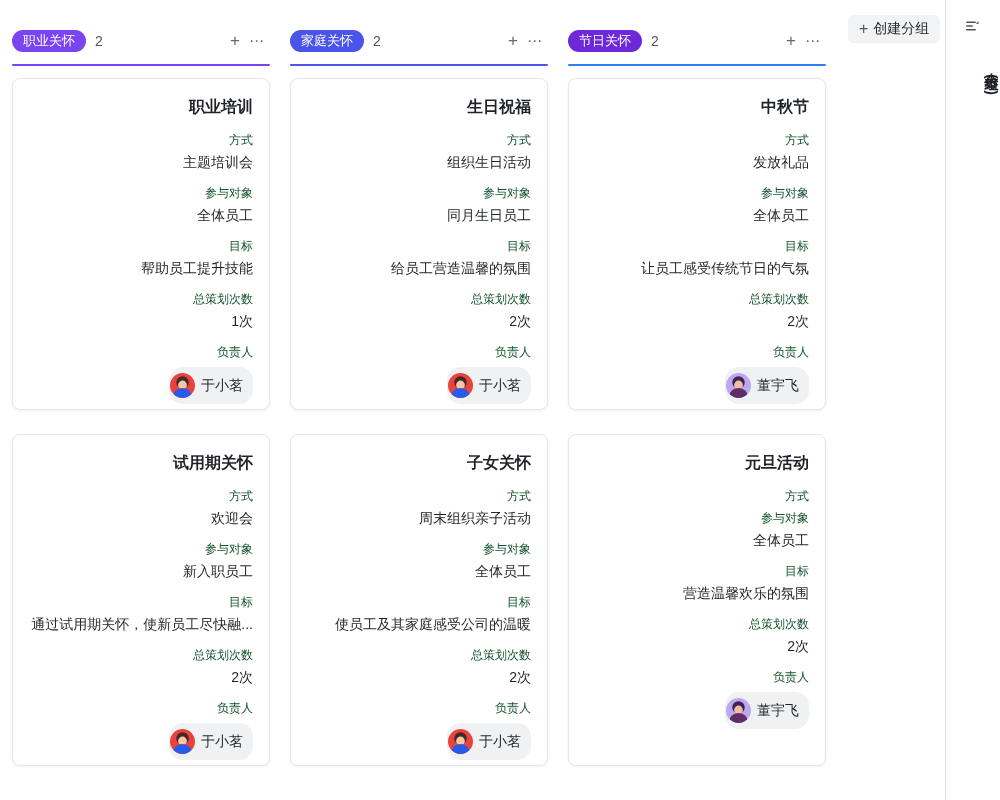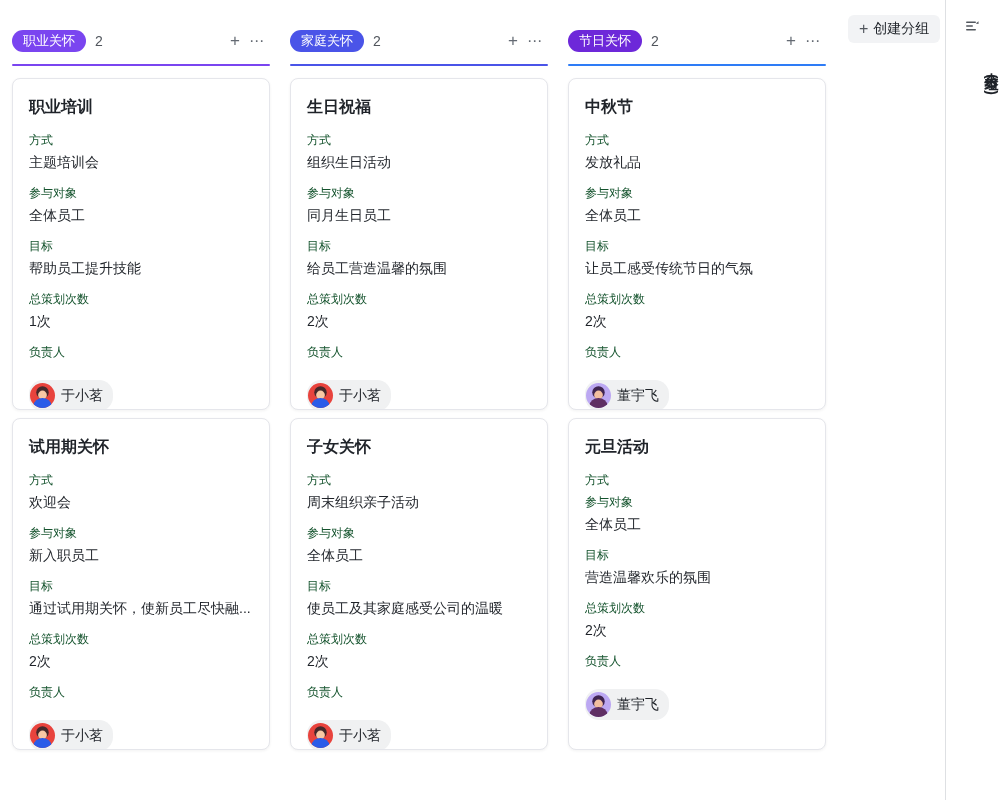--- a/index.html
+++ b/index.html
@@ -12,30 +12,30 @@
   .col-header { display:flex; align-items:center; height:26px; padding:0 2px 0 0; }
   .pill { display:inline-block; color:#fff; font-size:13px; font-weight:500;
           line-height:22px; padding:0 11px; border-radius:11px; white-space:nowrap; }
   .col-count { margin-left:9px; font-size:14px; color:#51565d; }
   .hspacer { flex:1; }
   .icon-btn { width:22px; height:22px; display:flex; align-items:center; justify-content:center;
               color:#646a73; font-size:17px; border-radius:4px; cursor:pointer; user-select:none; }
   .icon-btn.more { letter-spacing:1px; font-size:15px; }
   .col-underline { height:2px; border-radius:1px; margin-top:10px; }
 
-  .cards { margin-top:12px; display:flex; flex-direction:column; gap:8px; }
+  .cards { margin-top:12px; display:flex; flex-direction:column; gap:24px;text-align:right; }
   .card { background:#fff; border:1px solid #e5e6eb; border-radius:8px;
           box-shadow:0 1px 3px rgba(31,35,41,.06); padding:16px; height:332px; overflow:hidden; }
   .card-title { font-size:16px; font-weight:bold; color:#1f2329; margin:2px 0 14px; }
   .f-label { font-size:12px; color:#14532d; margin-bottom:5px; }
   .f-value { font-size:14px; color:#1f2329; margin-bottom:13px; white-space:nowrap;
              overflow:hidden; text-overflow:clip; }
 
-  .owner-chip { display:inline-flex; align-items:center; height:31px; background:#f0f1f2;
-                border-radius:14px; padding:0 10px 0 1px; margin-top:14px; max-width:100%; }
+  .owner-chip { display:inline-flex; align-items:center; height:37px; background:#f0f1f2;
+                border-radius:14px; padding:0 10px 0 1px; margin-top:1px; max-width:100%; }
   .avatar { width:25px; height:25px; border-radius:50%; overflow:hidden; flex:0 0 25px; }
   .avatar svg { display:block; width:100%; height:100%; }
   .owner-name { font-size:14px; color:#1f2329; margin-left:6px; white-space:nowrap; }
 
   .create-group-btn { position:absolute; left:848px; top:15px; height:28px; display:inline-flex;
                       align-items:center; gap:5px; background:#f2f3f5; border:none; border-radius:6px;
                       padding:0 11px; font-size:14px; color:#1f2329; cursor:pointer;
                       font-family:inherit; }
   .create-group-btn .plus { color:#51565d; font-size:16px; line-height:1; }
 

